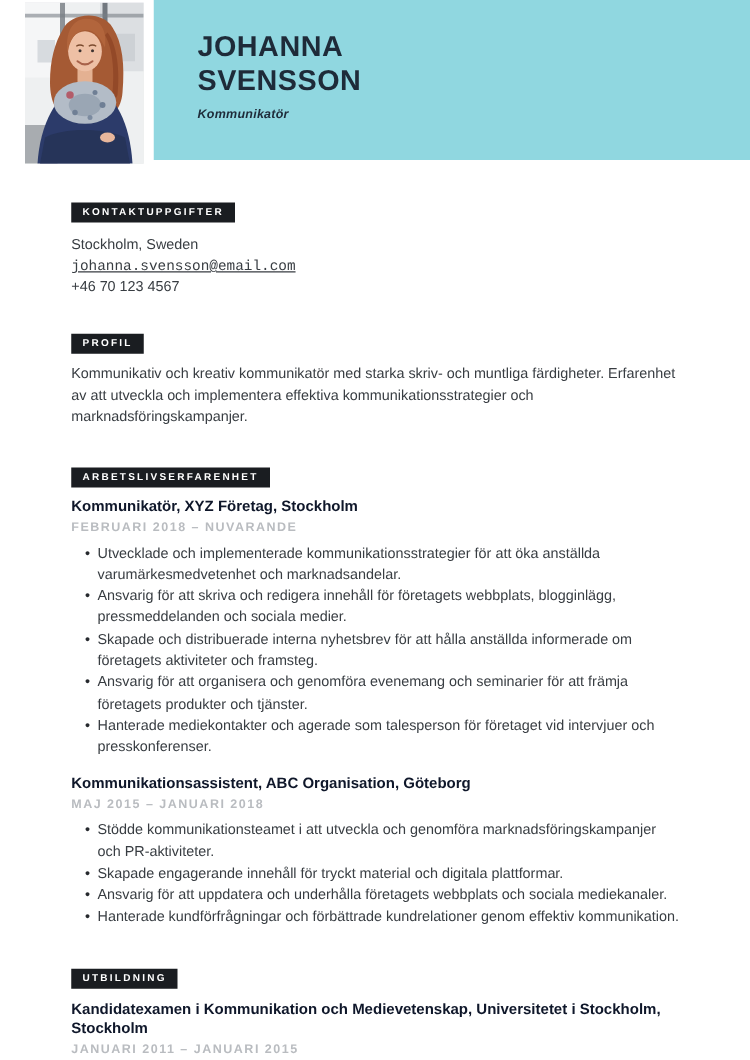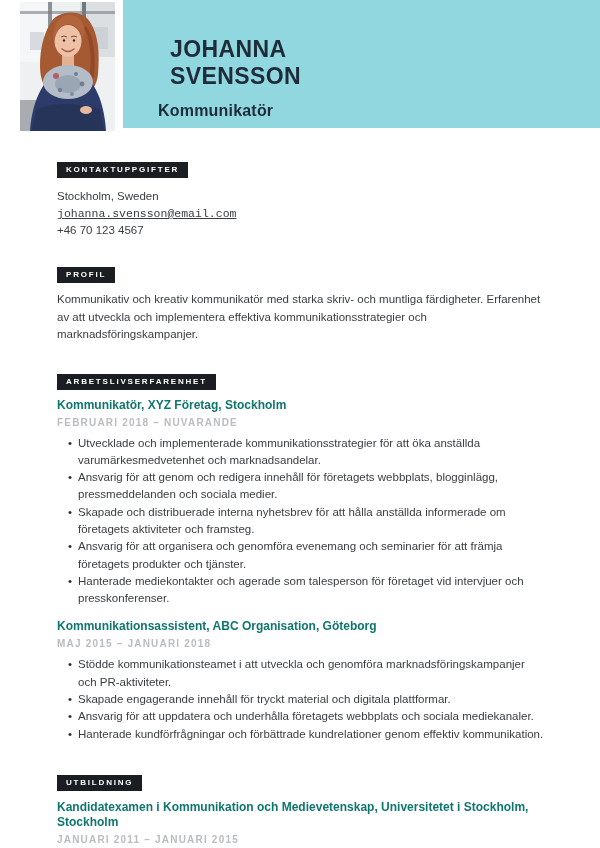--- a/index.html
+++ b/index.html
@@ -17,27 +17,27 @@
     position:absolute;left:123px;right:0;top:0;height:128px;
     background:#90d7e0;
   }
   .photo{
     position:absolute;left:20px;top:2px;width:95px;height:129px;
     overflow:hidden;background:#e9eaec;
   }
   .photo svg{display:block;}
   .name-block{position:absolute;left:158px;top:24px;}
   .name{
-    margin:12px;
+    margin:0;
     font-size:23px;line-height:27px;font-weight:800;
     letter-spacing:0.4px;color:#1e2b39;
   }
   .subtitle{
     margin:8px 0 0 0;
-    font-size:16px;font-weight:700;color:#1e2b39;letter-spacing:0.2px;
+    font-size:10px;font-weight:700;color:#1e2b39;letter-spacing:0.2px;font-style:italic;
   }
   
   .content{padding:21px 55px 0 57px;}
   .section{margin:0;}
   .badge{
     display:inline-block;
     background:#1a1d21;color:#ffffff;
     font-size:8px;font-weight:700;letter-spacing:1.8px;
     padding:4px 9px;line-height:8px;
     text-transform:uppercase;
@@ -49,21 +49,21 @@
   .sec-profile{margin-top:18px;}
   .profile-text{
     margin:8px 0 0 0;
     font-size:11.5px;line-height:17.5px;color:#383d42;
     max-width:488px;
   }
   .sec-experience{margin-top:20px;}
   .job{margin-top:8px;}
   .job + .job{margin-top:12px;}
   .job-title,.degree-title{
-    margin:0;font-size:12px;font-weight:700;color:#0f766e;line-height:15px;
+    margin:0;font-size:12px;font-weight:700;color:#0f172a;line-height:15px;
   }
   .period{
     margin:4px 0 0 0;
     font-size:10px;font-weight:700;letter-spacing:1.2px;color:#b9bcc0;
     text-transform:uppercase;
   }
   ul.bullets{
     margin:7px 0 0 0;padding:0;list-style:none;
     font-size:11.5px;line-height:17.3px;color:#383d42;
     max-width:488px;
@@ -151,21 +151,21 @@
     </div>
 
     <div class="section sec-experience">
       <span class="badge">ARBETSLIVSERFARENHET</span>
 
       <div class="job">
         <h2 class="job-title">Kommunikatör, XYZ Företag, Stockholm</h2>
         <p class="period">FEBRUARI 2018 – NUVARANDE</p>
         <ul class="bullets">
           <li>Utvecklade och implementerade kommunikationsstrategier för att öka anställda varumärkesmedvetenhet och marknadsandelar.</li>
-          <li>Ansvarig för att genom och redigera innehåll för företagets webbplats, blogginlägg, pressmeddelanden och sociala medier.</li>
+          <li>Ansvarig för att skriva och redigera innehåll för företagets webbplats, blogginlägg, pressmeddelanden och sociala medier.</li>
           <li>Skapade och distribuerade interna nyhetsbrev för att hålla anställda informerade om företagets aktiviteter och framsteg.</li>
           <li>Ansvarig för att organisera och genomföra evenemang och seminarier för att främja företagets produkter och tjänster.</li>
           <li>Hanterade mediekontakter och agerade som talesperson för företaget vid intervjuer och presskonferenser.</li>
         </ul>
       </div>
 
       <div class="job">
         <h2 class="job-title">Kommunikationsassistent, ABC Organisation, Göteborg</h2>
         <p class="period">MAJ 2015 – JANUARI 2018</p>
         <ul class="bullets">

